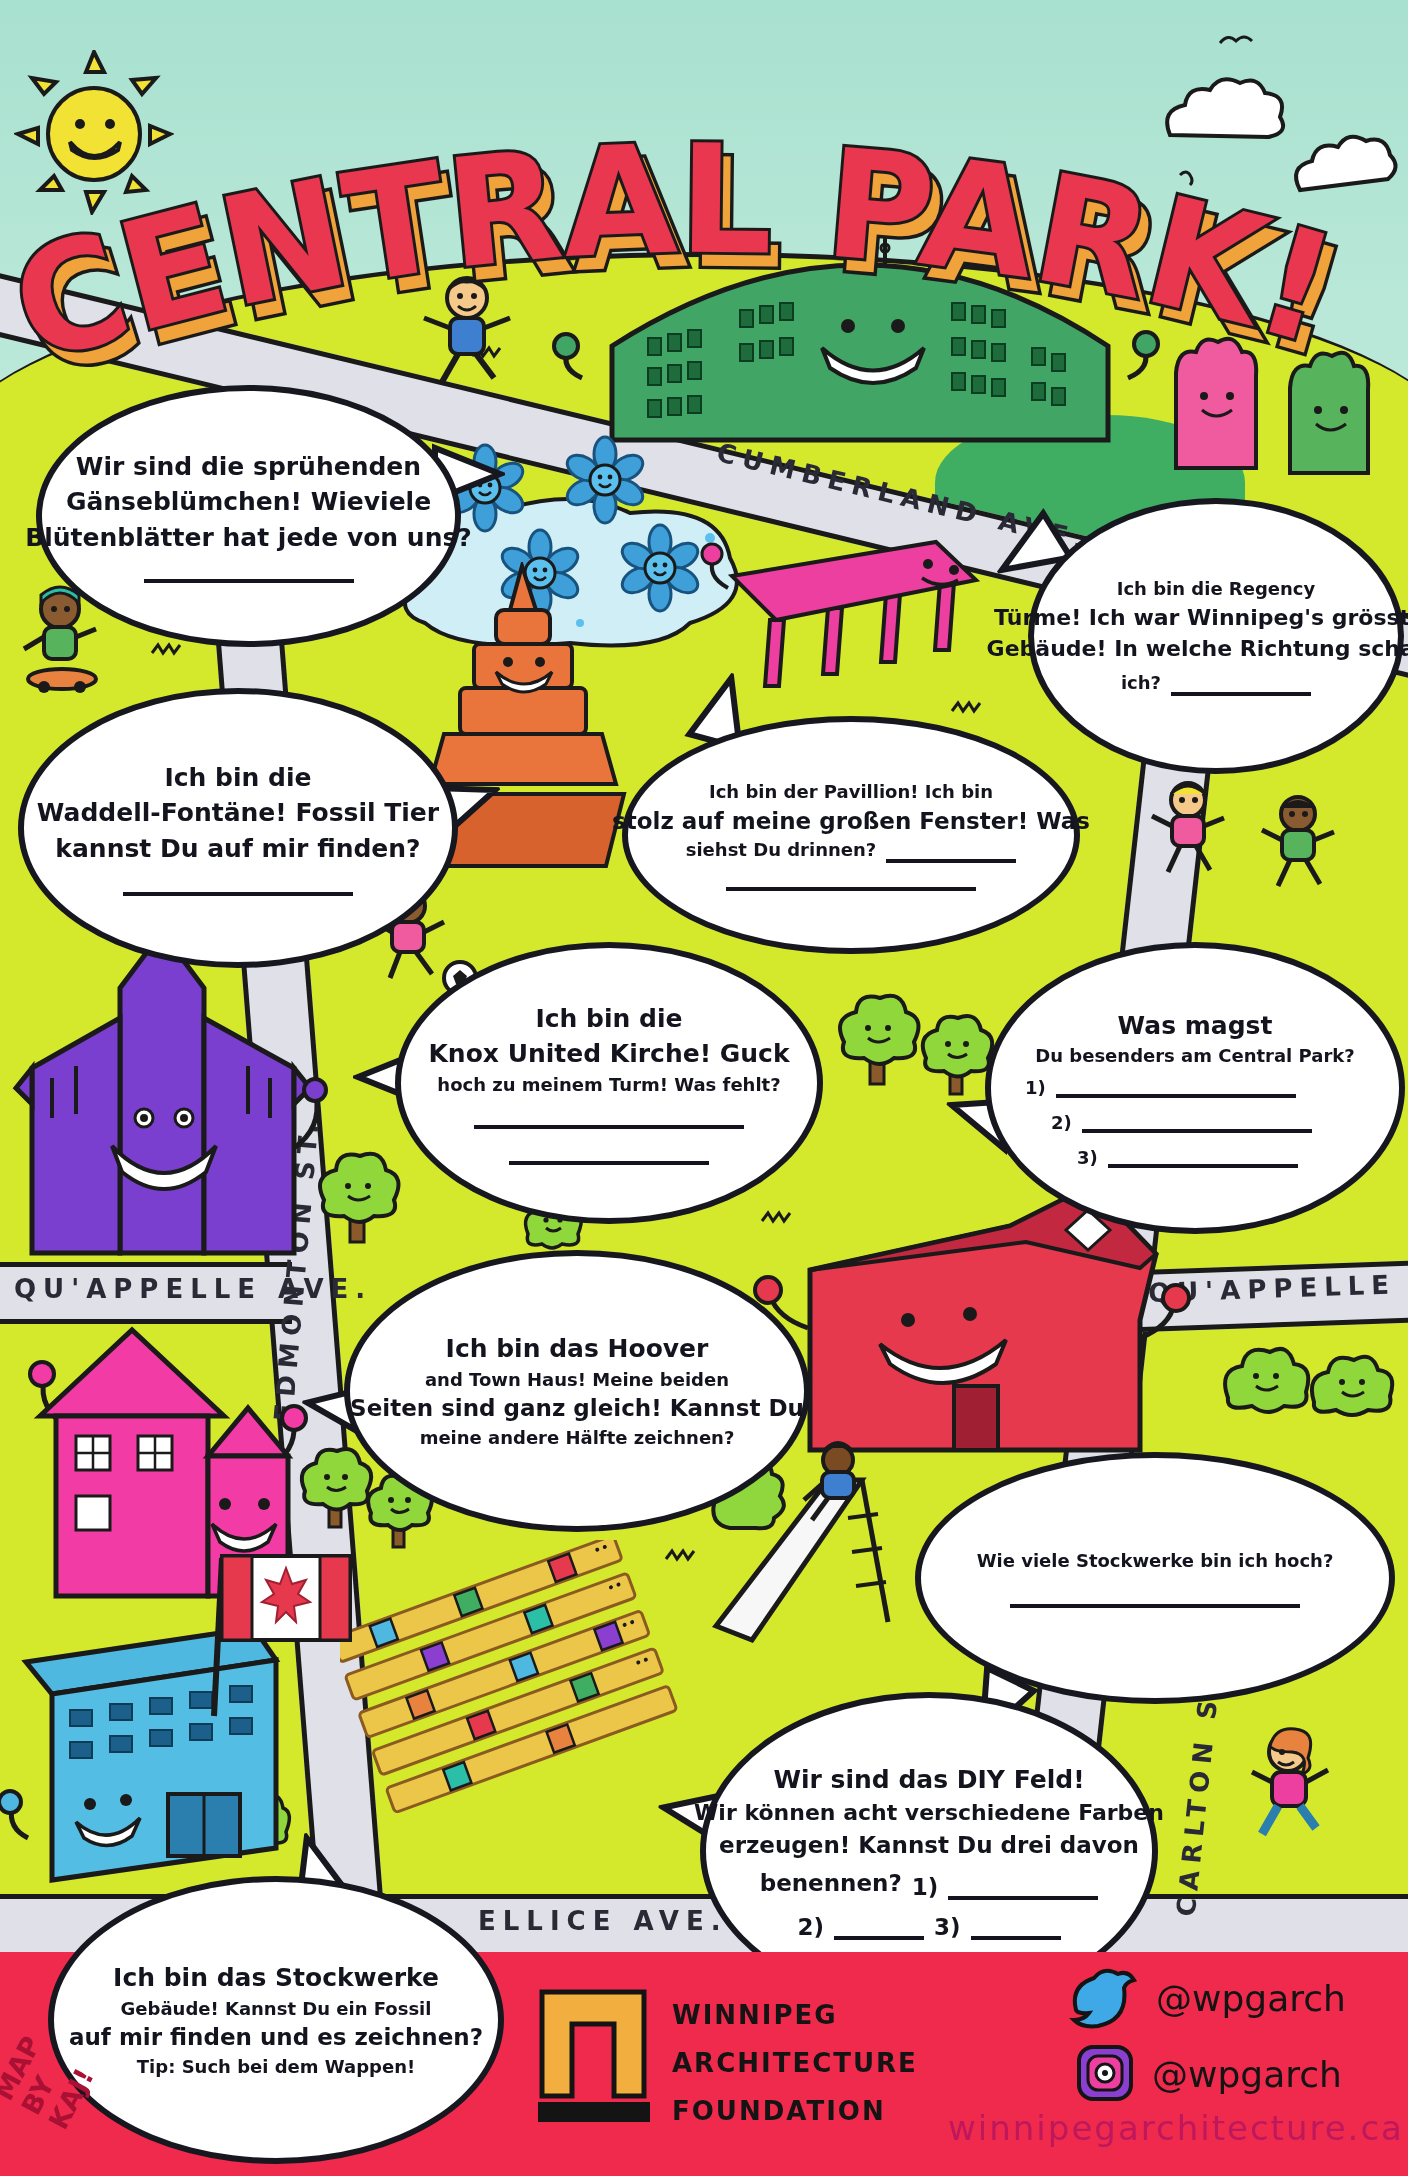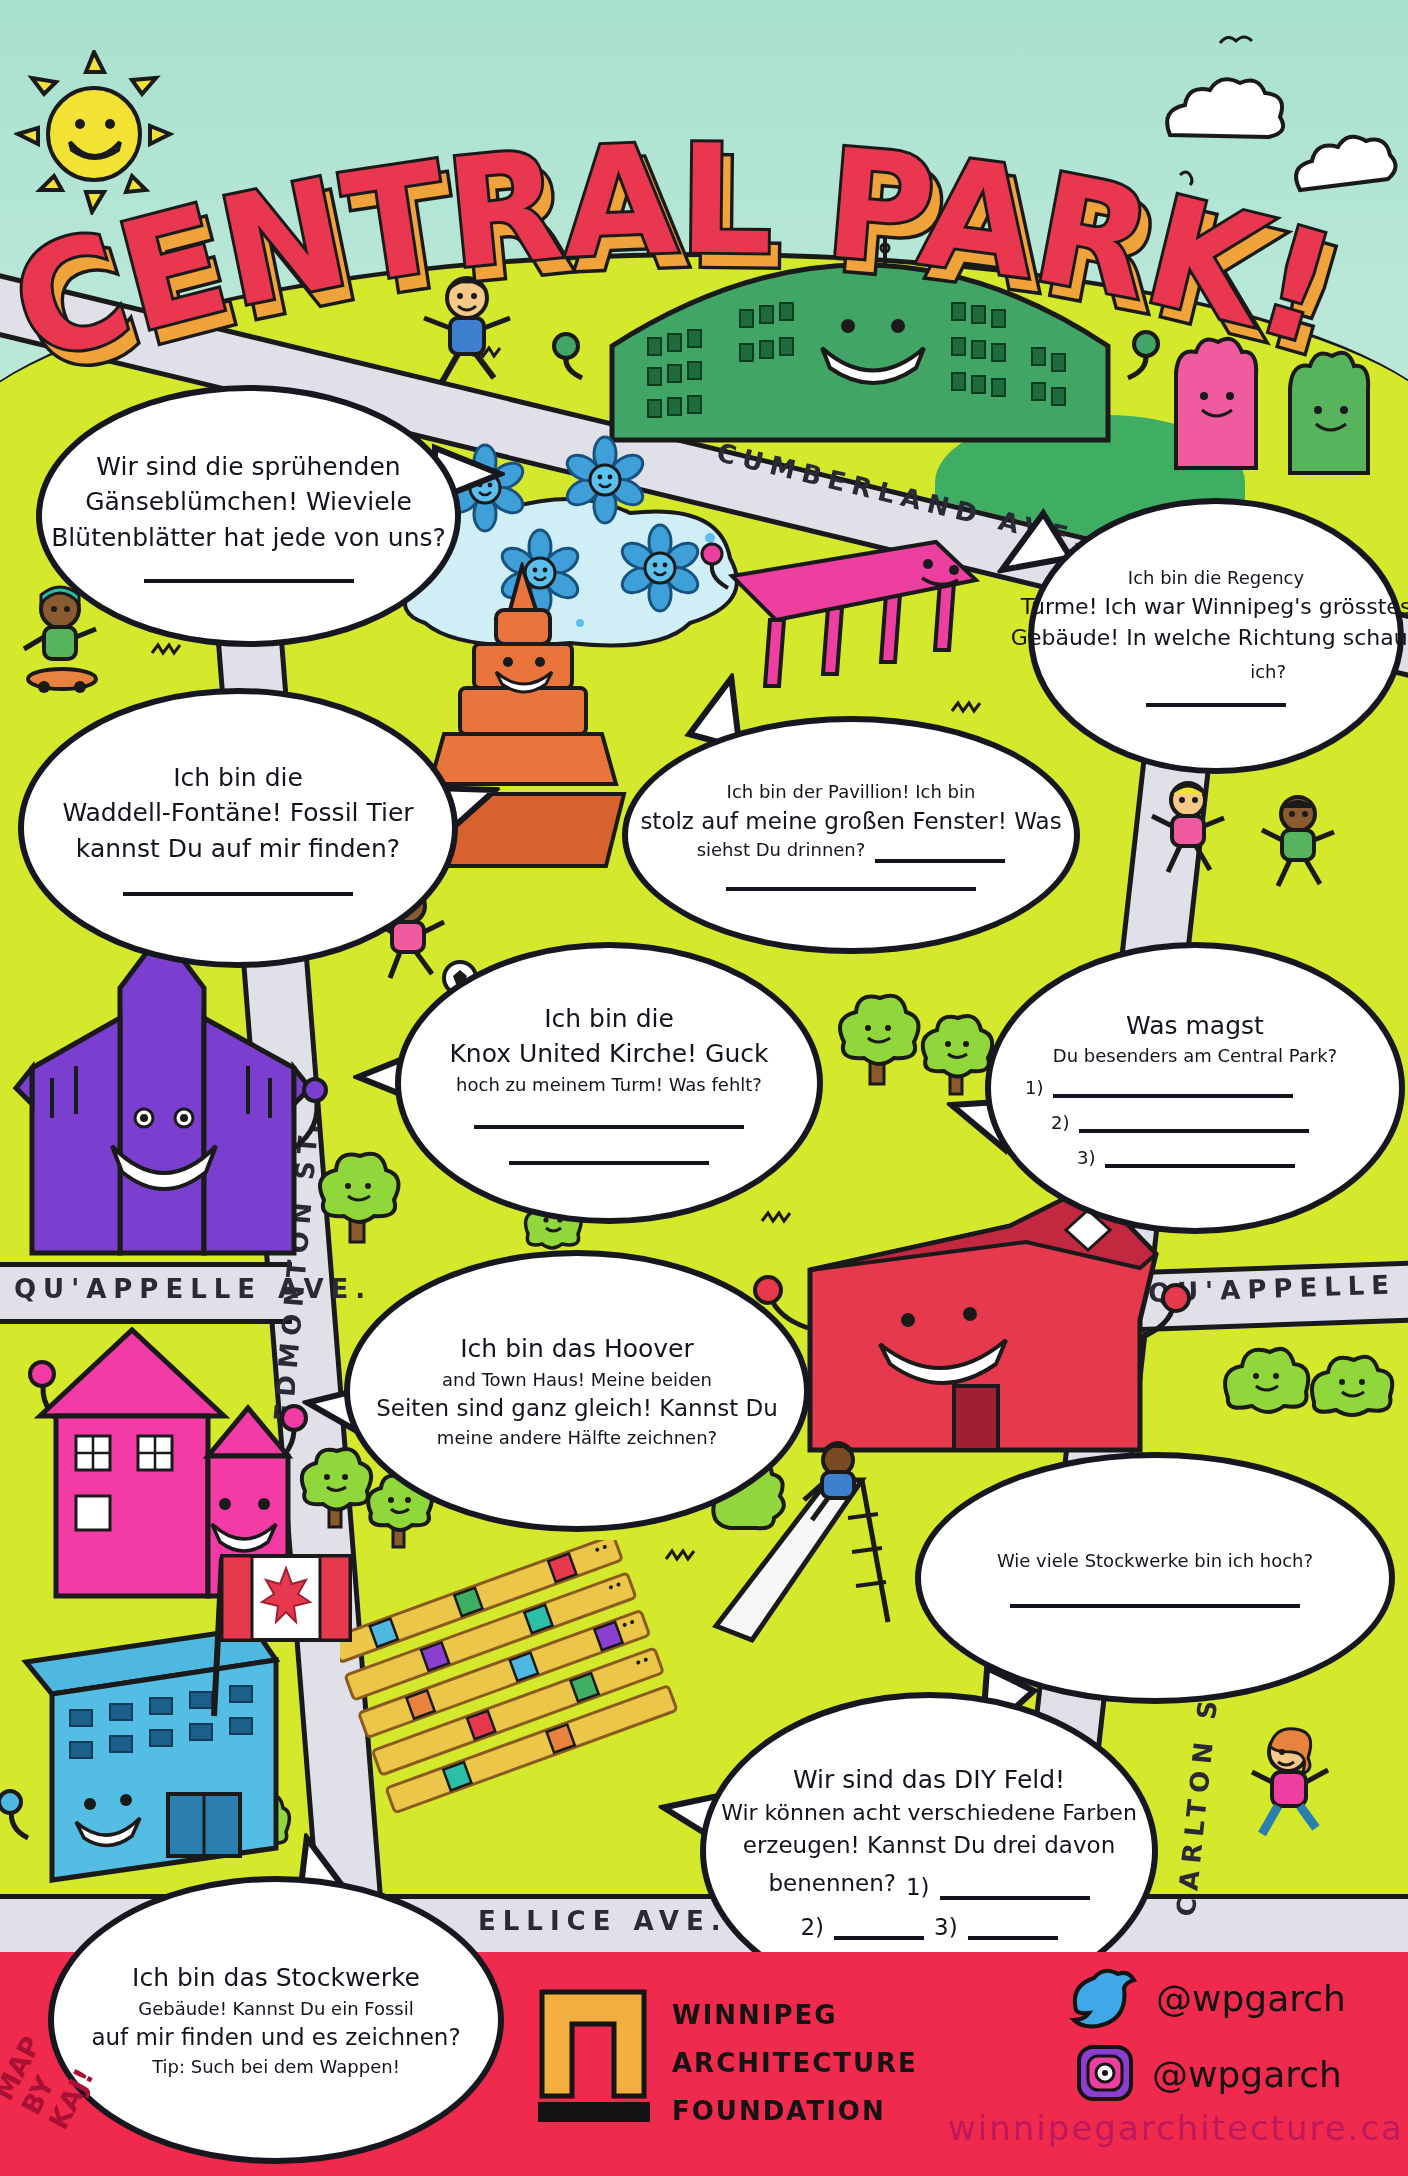--- a/index.html
+++ b/index.html
@@ -8,21 +8,21 @@
   .abs{position:absolute;}
   
   .sky{left:0;top:0;width:1408px;height:520px;background:linear-gradient(180deg,#a8e0cf 0%,#b9e8d8 60%,#bfead9 100%);}
   .park{left:-60px;top:252px;width:1530px;height:1960px;background:#d5e92c;border-radius:50% 50% 0 0/210px 210px 0 0;border-top:5px solid #1a1a1a;}
   .hedge{left:935px;top:415px;width:310px;height:150px;background:#3fae63;border-radius:45% 45% 0 0;}
   
   .road{background:#e0e0e8;border-top:5px solid #1a1a1a;border-bottom:5px solid #1a1a1a;}
   .roadv{background:#e0e0e8;border-left:5px solid #1a1a1a;border-right:5px solid #1a1a1a;}
   .street-label{font-size:26px;font-weight:bold;letter-spacing:7px;color:#2a2a36;white-space:nowrap;}
   
-  .bubble{position:absolute;z-index:30;}
+  .bubble{position:absolute;z-index:30;font-weight:bold;}
   .tail{position:absolute;width:74px;height:66px;z-index:0;}
   .bubble-body{position:relative;z-index:1;width:100%;height:100%;background:#fff;border:6px solid #17171f;border-radius:50%;display:flex;flex-direction:column;align-items:center;justify-content:center;text-align:center;box-sizing:border-box;padding:10px 26px;}
   .btxt{color:#14141e;line-height:1.42;white-space:nowrap;}
   .fs25{font-size:25px;} .fs24{font-size:18px;} .fs23{font-size:23px;} .fs22{font-size:22px;}
   .blank{border-bottom:4px solid #14141e;height:8px;}
   .numrow{display:flex;align-items:flex-end;gap:10px;color:#14141e;}
   
   .footer-band{left:0;top:1952px;width:1408px;height:224px;background:#f02a4c;z-index:40;}
   .org-line{font-size:26px;font-weight:bold;letter-spacing:2px;color:#141414;}
   .handle{font-size:36px;color:#141414;}
@@ -560,21 +560,21 @@
   </div>
 
   <div class="bubble" style="left:1028px;top:498px;width:376px;height:276px;">
     <svg class="tail" style="left:-36px;top:22px;transform:rotate(-32deg);" viewBox="0 0 74 66">
         <path d="M5,33 L70,7 L70,59 Z" fill="#fff" stroke="#17171f" stroke-width="6"></path>
       </svg>
     <div class="bubble-body">
       <div class="btxt fs24">Ich bin die Regency</div>
       <div class="btxt fs22">Türme! Ich war Winnipeg's grösstes</div>
       <div class="btxt fs22">Gebäude! In welche Richtung schaue</div>
-      <div class="numrow fs24" style="margin-top:6px;flex-direction:column;">
+      <div class="numrow fs24" style="margin-top:6px;">
         <span class="btxt fs24">ich?</span>
         <span class="blank" style="width:140px;"></span>
       </div>
     </div>
   </div>
 
   <div class="bubble" style="left:622px;top:716px;width:458px;height:238px;">
     <svg class="tail" style="top:-40px;left:64px;transform:rotate(105deg);" viewBox="0 0 74 66">
         <path d="M5,33 L70,7 L70,59 Z" fill="#fff" stroke="#17171f" stroke-width="6"></path>
       </svg>

